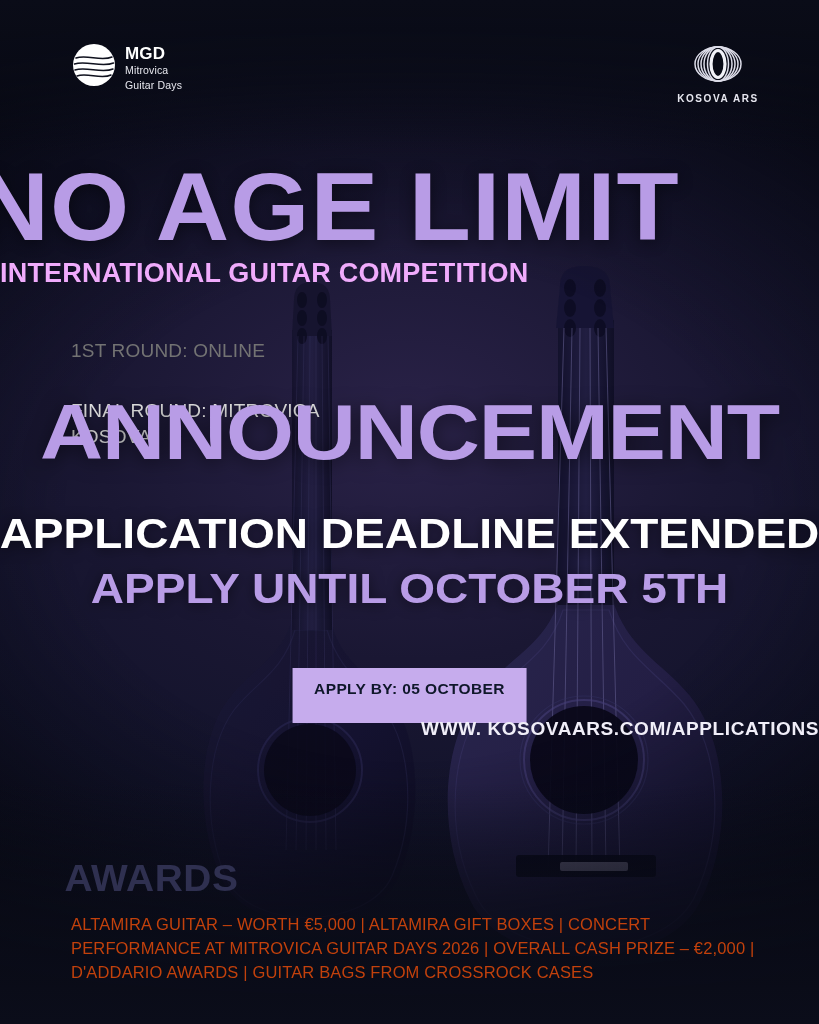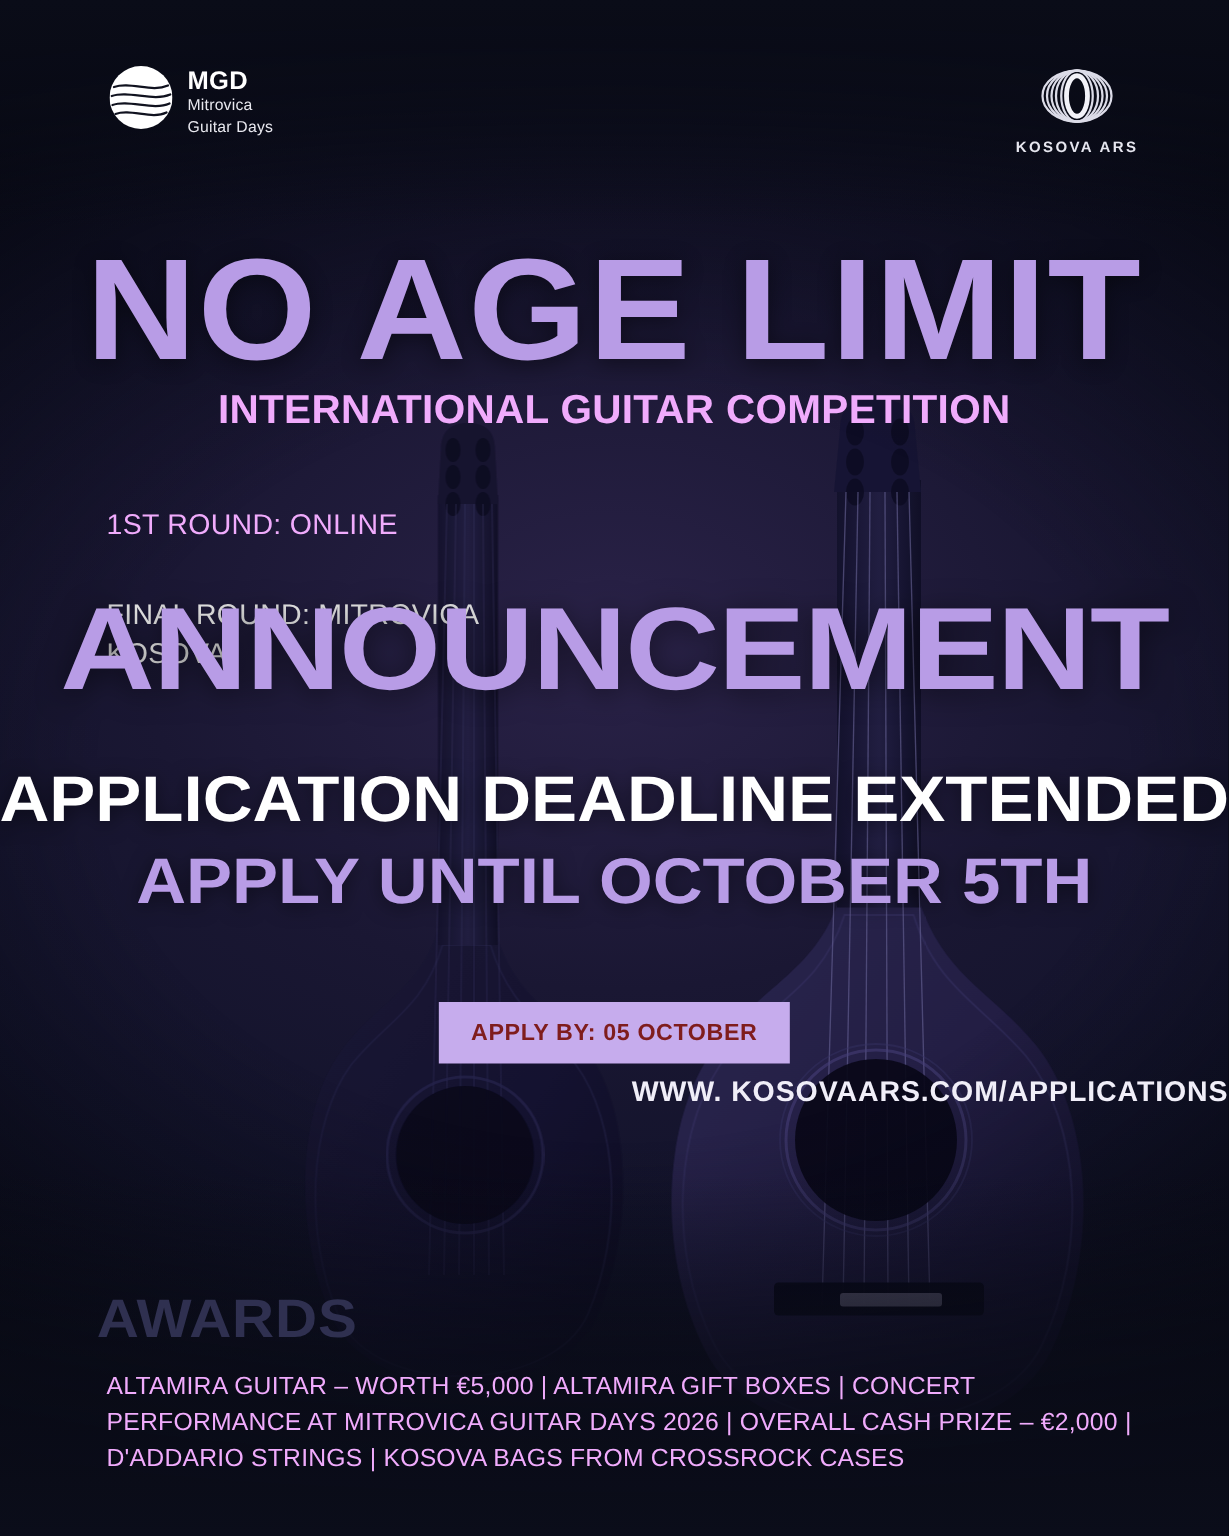--- a/index.html
+++ b/index.html
@@ -73,21 +73,21 @@
   }
   .logo-ars .mark{ width:56px; height:48px; margin:0 auto; display:block; }
   .logo-ars .name{
     display:block; margin-top:5px; color:#e6e6ef;
     font-size:10px; font-weight:700; letter-spacing:1.6px;
     white-space:nowrap;
   }
 
   
   .headline{
-    position:absolute; left:0; right:0; top:166px; text-align:center;
+    position:absolute; left:0; right:0; top:166px; 
   }
   .title-main{
     font-family:"Liberation Sans Narrow","Liberation Sans",sans-serif;
     font-weight:700;
     font-size:96px;
     line-height:.86;
     letter-spacing:1px;
     color:#b89ce6;
     transform:scaleX(1.06);
     text-shadow:0 2px 14px rgba(0,0,0,.45);
@@ -98,21 +98,21 @@
     color:#f0abfc;
     font-size:27px;
     font-weight:700;
     letter-spacing:.2px;
     white-space:nowrap;
   }
 
   
   .round-info{
     position:absolute; left:71px; top:338px;
-    color:#f0abfc;
+    color:#737373;
     font-size:19px;
     line-height:1.36;
     letter-spacing:.2px;
   }
   .round-info span{ display:block; }
 
   
   .ghost-line{
     position:absolute; left:71px; top:398px;
     color:#e5e5e5;
@@ -162,25 +162,25 @@
     color:#b89ce6;
     transform:scaleX(1.07);
     text-shadow:0 2px 12px rgba(0,0,0,.5);
     white-space:nowrap;
   }
 
   
   .badge{
     position:absolute; left:50%; top:668px; transform:translateX(-50%);
     background:#c6aced;
-    color:#7f1d1d;
+    color:#0f172a;
     font-size:15.5px;
     font-weight:700;
     letter-spacing:.4px;
-    padding:12px 22px 11px;
+    padding:12px 22px 25px;
     white-space:nowrap;
   }
   .url{
     position:absolute; left:0; right:0; top:718px;
     text-align:right;
     color:#f0eef8;
     font-size:19px;
     font-weight:700;
     letter-spacing:.6px;
     white-space:nowrap;
@@ -192,21 +192,21 @@
     font-family:"Liberation Sans Narrow","Liberation Sans",sans-serif;
     font-weight:700;
     font-size:36px;
     line-height:1;
     letter-spacing:.5px;
     color:#2f3050;
     transform:scaleX(1.08);
   }
   .awards-body{
     position:absolute; left:71px; top:913px;
-    color:#f0abfc;
+    color:#c2410c;
     font-size:16.5px;
     line-height:1.44;
     letter-spacing:.15px;
     width:700px;
   }
   .awards-body span{ display:block; white-space:nowrap; }
 </style>
 </head>
 <body>
 
@@ -352,17 +352,17 @@
     </div>
 
     <div class="badge">APPLY BY: 05 OCTOBER</div>
 
     <div class="url">WWW. KOSOVAARS.COM/APPLICATIONS</div>
 
     <div class="awards-title">AWARDS</div>
     <div class="awards-body">
       <span>ALTAMIRA GUITAR – WORTH €5,000  |  ALTAMIRA GIFT BOXES  |  CONCERT</span>
       <span>PERFORMANCE AT MITROVICA GUITAR DAYS 2026  |  OVERALL CASH PRIZE – €2,000  |</span>
-      <span>D'ADDARIO STRINGS  |  KOSOVA BAGS FROM CROSSROCK CASES</span>
+      <span>D'ADDARIO AWARDS  |  GUITAR BAGS FROM CROSSROCK CASES</span>
     </div>
 
   </div>
 </div>
 
 </body></html>

